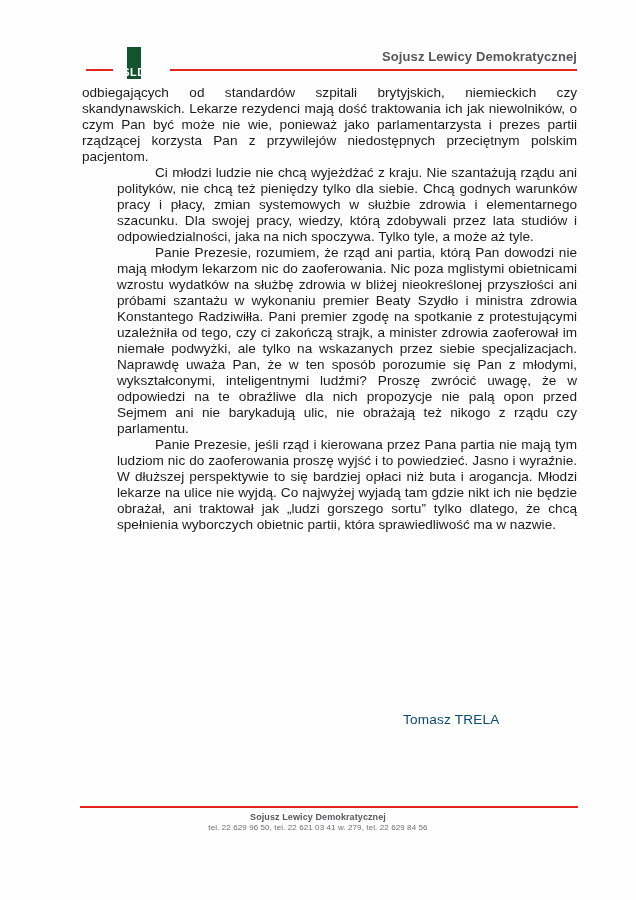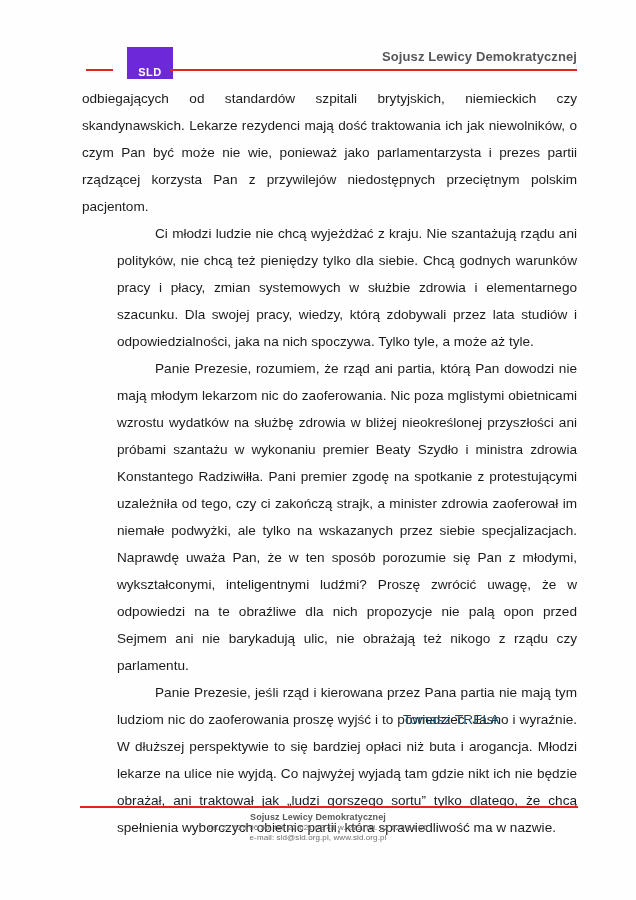--- a/index.html
+++ b/index.html
@@ -7,35 +7,35 @@
     width:636px;height:900px;background:#ffffff;position:relative;
     font-family:"Liberation Sans","DejaVu Sans",sans-serif;
     -webkit-font-smoothing:antialiased;
   }
   .page{position:absolute;inset:0;overflow:hidden;background:#fefefe;}
 
   
   .hdr-dash{position:absolute;left:86px;top:69px;width:27px;height:2px;background:#e5231f;}
   .hdr-line{position:absolute;left:170px;top:69px;width:407px;height:2px;background:#e5231f;}
   .logo{
-    position:absolute;left:127px;top:47px;width:46px;height:32px;background:#6d28d9;
+    position:absolute;left:127px;top:47px;width:14px;height:32px;background:#14532d;
     display:flex;align-items:flex-end;justify-content:center;
   }
   .logo span{
     color:#ffffff;font-weight:bold;font-size:11px;line-height:13px;letter-spacing:.5px;
   }
   .hdr-org{
     position:absolute;right:59px;top:49px;width:300px;text-align:right;
     color:#55565a;font-size:13px;font-weight:bold;letter-spacing:.1px;
   }
 
   
   .letter{
     position:absolute;left:82px;top:85px;width:495px;
-    color:#1c1c1c;font-size:13.6px;line-height:27px;
+    color:#1c1c1c;font-size:13.6px;line-height:16px;
     text-align:justify;
   }
   .letter p{margin:0;}
   .letter p.indent{text-indent:38px;margin-left:35px;}
 
   .signature{
     position:absolute;left:403px;top:712px;
     color:#0c4a6e;font-size:13.6px;font-weight:normal;letter-spacing:.2px;
     white-space:nowrap;
   }
@@ -66,16 +66,15 @@
     <p class="indent">Panie Prezesie, rozumiem, że rząd ani partia, którą Pan dowodzi nie mają młodym lekarzom nic do zaoferowania. Nic poza mglistymi obietnicami wzrostu wydatków na służbę zdrowia w bliżej nieokreślonej przyszłości ani próbami szantażu w wykonaniu premier Beaty Szydło i ministra zdrowia Konstantego Radziwiłła. Pani premier zgodę na spotkanie z protestującymi uzależniła od tego, czy ci zakończą strajk, a minister zdrowia zaoferował im niemałe podwyżki, ale tylko na wskazanych przez siebie specjalizacjach. Naprawdę uważa Pan, że w ten sposób porozumie się Pan z młodymi, wykształconymi, inteligentnymi ludźmi? Proszę zwrócić uwagę, że w odpowiedzi na te obraźliwe dla nich propozycje nie palą opon przed Sejmem ani nie barykadują ulic, nie obrażają też nikogo z rządu czy parlamentu.</p>
     <p class="indent">Panie Prezesie, jeśli rząd i kierowana przez Pana partia nie mają tym ludziom nic do zaoferowania proszę wyjść i to powiedzieć. Jasno i wyraźnie. W dłuższej perspektywie to się bardziej opłaci niż buta i arogancja. Młodzi lekarze na ulice nie wyjdą. Co najwyżej wyjadą tam gdzie nikt ich nie będzie obrażał, ani traktował jak „ludzi gorszego sortu” tylko dlatego, że chcą spełnienia wyborczych obietnic partii, która sprawiedliwość ma w nazwie.</p>
   </div>
 
   <div class="signature">Tomasz TRELA</div>
 
   <div class="ftr-line"></div>
   <div class="ftr-text">
     <div class="org">Sojusz Lewicy Demokratycznej</div>
     <div>tel.  22 629 96 50, tel.  22 621 03 41 w. 279, tel.  22 629 84 56</div>
-    <div>e-mail: sld@sld.org.pl, www.sld.org.pl</div>
   </div>
 
 </div>
 
 </body></html>

